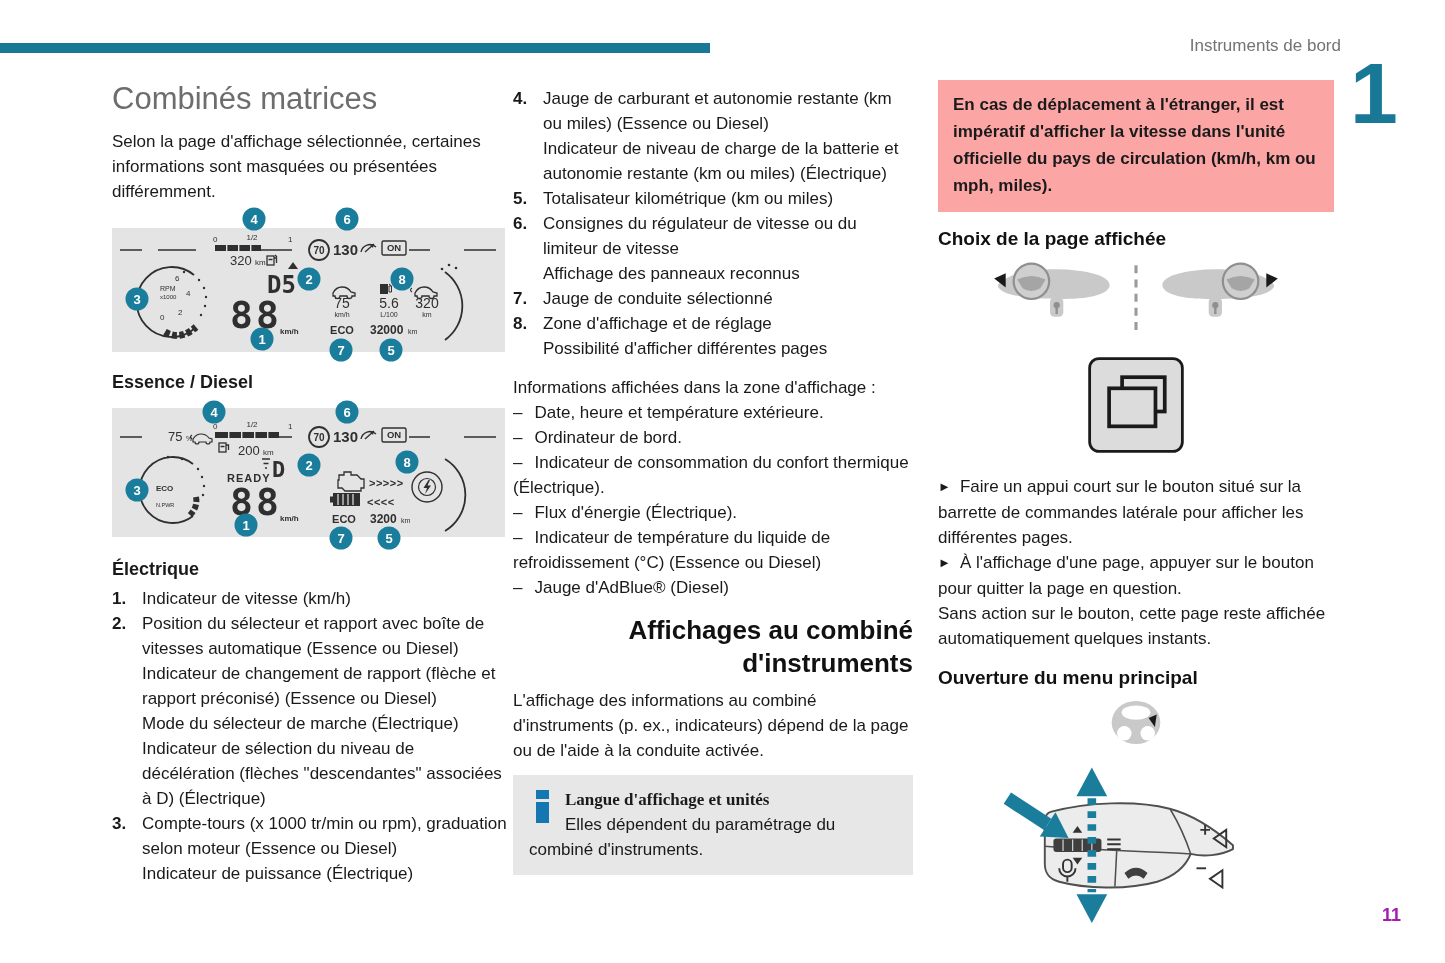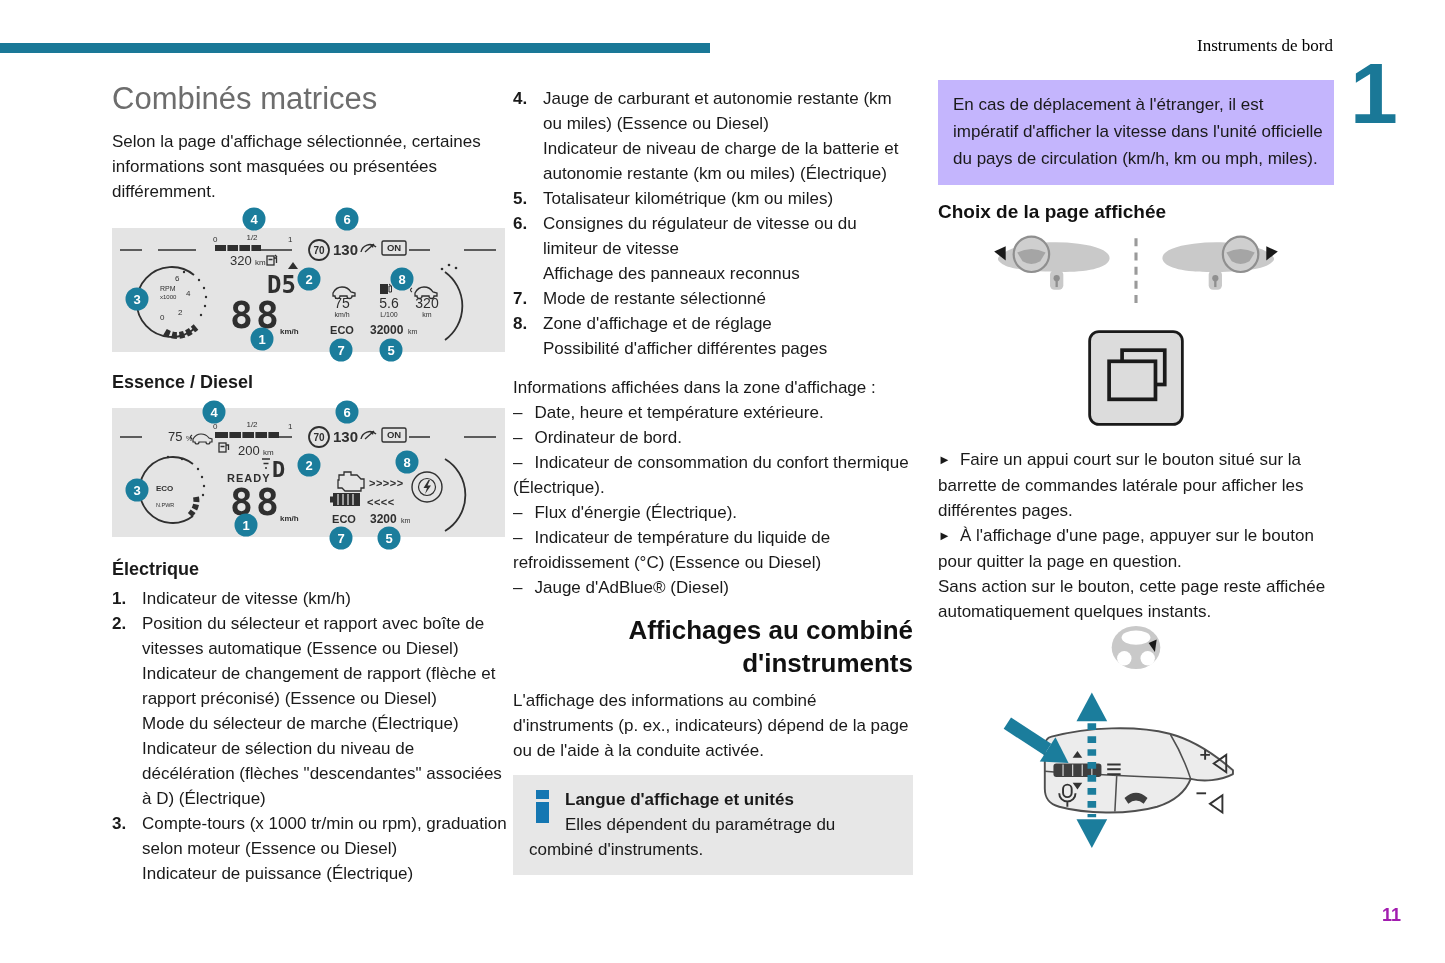--- a/index.html
+++ b/index.html
@@ -1,19 +1,19 @@
 <!DOCTYPE html>
 <html><head>
 <meta charset="utf-8">
 <style>
   html,body{margin:0;padding:0;background:#ffffff;}
   .page{position:relative;width:1445px;height:963px;background:#fff;overflow:hidden;
         font-family:"Liberation Sans",sans-serif;color:#1a1a1a;}
   .topbar{position:absolute;left:0;top:43px;width:710px;height:10px;background:#1A7897;}
-  .running-head{position:absolute;top:36px;right:112px;font-size:17px;color:#000000;font-family:Liberation Serif, serif;}
+  .running-head{position:absolute;top:36px;right:104px;font-size:17px;color:#737373;}
   .chapter-num{position:absolute;left:1350px;top:50px;font-size:86px;font-weight:bold;color:#1A7897;line-height:1;}
   .page-num{position:absolute;left:1382px;top:905px;font-size:18px;font-weight:bold;color:#a21caf;}
 
   .col{position:absolute;}
   .col-left{left:88px;top:82px;width:398px;margin-left:24px;}
   .col-mid{left:513px;top:86px;width:400px;}
   .col-right{left:938px;top:80px;width:396px;}
 
   h1{font-size:31px;font-weight:400;color:#6d6d6d;margin:0 0 13px 0;line-height:1.1;}
   h2{font-size:26px;font-weight:bold;color:#111;line-height:33px;margin:14px 0 8px 0;text-align:right;}
@@ -24,26 +24,26 @@
   .li{display:flex;font-size:17px;line-height:25px;}
   .li .n{width:30px;flex:none;font-weight:bold;}
   .li .t{flex:1;}
 
   .dli{font-size:17px;line-height:25px;margin:0;}
   .dli .d{margin-right:12px;}
 
   .ptr{font-size:17px;line-height:25px;}
   .ptr .pt{font-size:13px;margin-right:9px;position:relative;top:-1px;}
 
-  .noticebox{background:#c4b5fd;padding:11px 7px 13px 15px;font-size:17px;line-height:27px;}
+  .noticebox{background:#fca5a5;padding:11px 7px 13px 15px;font-size:17px;line-height:27px;font-weight:bold;}
   .infobox{background:#e7e7e7;padding:12px 16px 13px 16px;margin-top:12px;font-size:17px;line-height:25px;}
   .info-icon{float:left;width:13px;height:33px;margin:3px 16px 0 7px;}
   .info-icon .dot{height:9px;background:#1577B2;margin-bottom:3px;}
   .info-icon .bar{height:21px;background:#1577B2;}
-  .info-title{font-weight:bold;}
+  .info-title{font-weight:bold;font-family:Liberation Serif, serif;}
 
   .figc{text-align:center;}
   .cluster{display:block;margin-top:2px;}
   .clbg{fill:#e4e4e4;}
   .ln{stroke:#2f2f2f;stroke-width:1.4;fill:none;}
   .ln2{stroke:#2f2f2f;stroke-width:1.8;fill:none;}
   svg text{font-family:"Liberation Sans",sans-serif;fill:#2f2f2f;}
   .t7{font-size:7px;} .t8{font-size:8px;} .t9b{font-size:9.5px;font-weight:bold;}
   .t10b{font-size:10px;font-weight:bold;} .t11b{font-size:11px;font-weight:bold;}
   .t12b{font-size:12px;font-weight:bold;} .t13{font-size:13px;} .t14{font-size:14px;}
@@ -359,21 +359,21 @@
     <div class="li">
       <span class="n">6.</span>
       <span class="t">
         <div>Consignes du régulateur de vitesse ou du limiteur de vitesse</div>
         <div>Affichage des panneaux reconnus</div>
       </span>
     </div>
     <div class="li">
       <span class="n">7.</span>
       <span class="t">
-          <div>Mode de restante sélectionné</div>
+          <div>Jauge de conduite sélectionné</div>
         </span>
     </div>
     <div class="li">
       <span class="n">8.</span>
       <span class="t">
         <div>Zone d'affichage et de réglage</div>
         <div>Possibilité d'afficher différentes pages</div>
       </span>
     </div>
 
@@ -424,20 +424,21 @@
         <rect x="5" y="5" width="100" height="100" rx="10" fill="#dcdcdc" stroke="#1a1a1a" stroke-width="3"></rect>
         <rect x="40" y="25" width="46" height="37" fill="none" stroke="#1a1a1a" stroke-width="4"></rect>
         <rect x="26" y="37" width="50" height="41" fill="#dcdcdc" stroke="#1a1a1a" stroke-width="4"></rect>
       </svg>
     </div>
 
     <p class="ptr"><span class="pt">►</span><span>Faire un appui court sur le bouton situé sur la barrette de commandes latérale pour afficher les différentes pages.</span></p>
     <p class="ptr"><span class="pt">►</span><span>À l'affichage d'une page, appuyer sur le bouton pour quitter la page en question.</span></p>
     <p>Sans action sur le bouton, cette page reste affichée automatiquement quelques instants.</p>
 
+    <h3>Ouverture du menu principal</h3>
 
     <div class="figc">
       <svg viewBox="0 0 60 52" width="54" height="47">
         <ellipse cx="30" cy="26" rx="27" ry="24" fill="#c9c9c9"></ellipse>
         <ellipse cx="30" cy="15" rx="16" ry="8" fill="#ffffff"></ellipse>
         <ellipse cx="17" cy="38" rx="8" ry="8" fill="#ffffff"></ellipse>
         <ellipse cx="43" cy="38" rx="8" ry="8" fill="#ffffff"></ellipse>
         <path d="M44 21 L53 17 L51 31 Z" fill="#1a1a1a"></path>
       </svg>
     </div>

